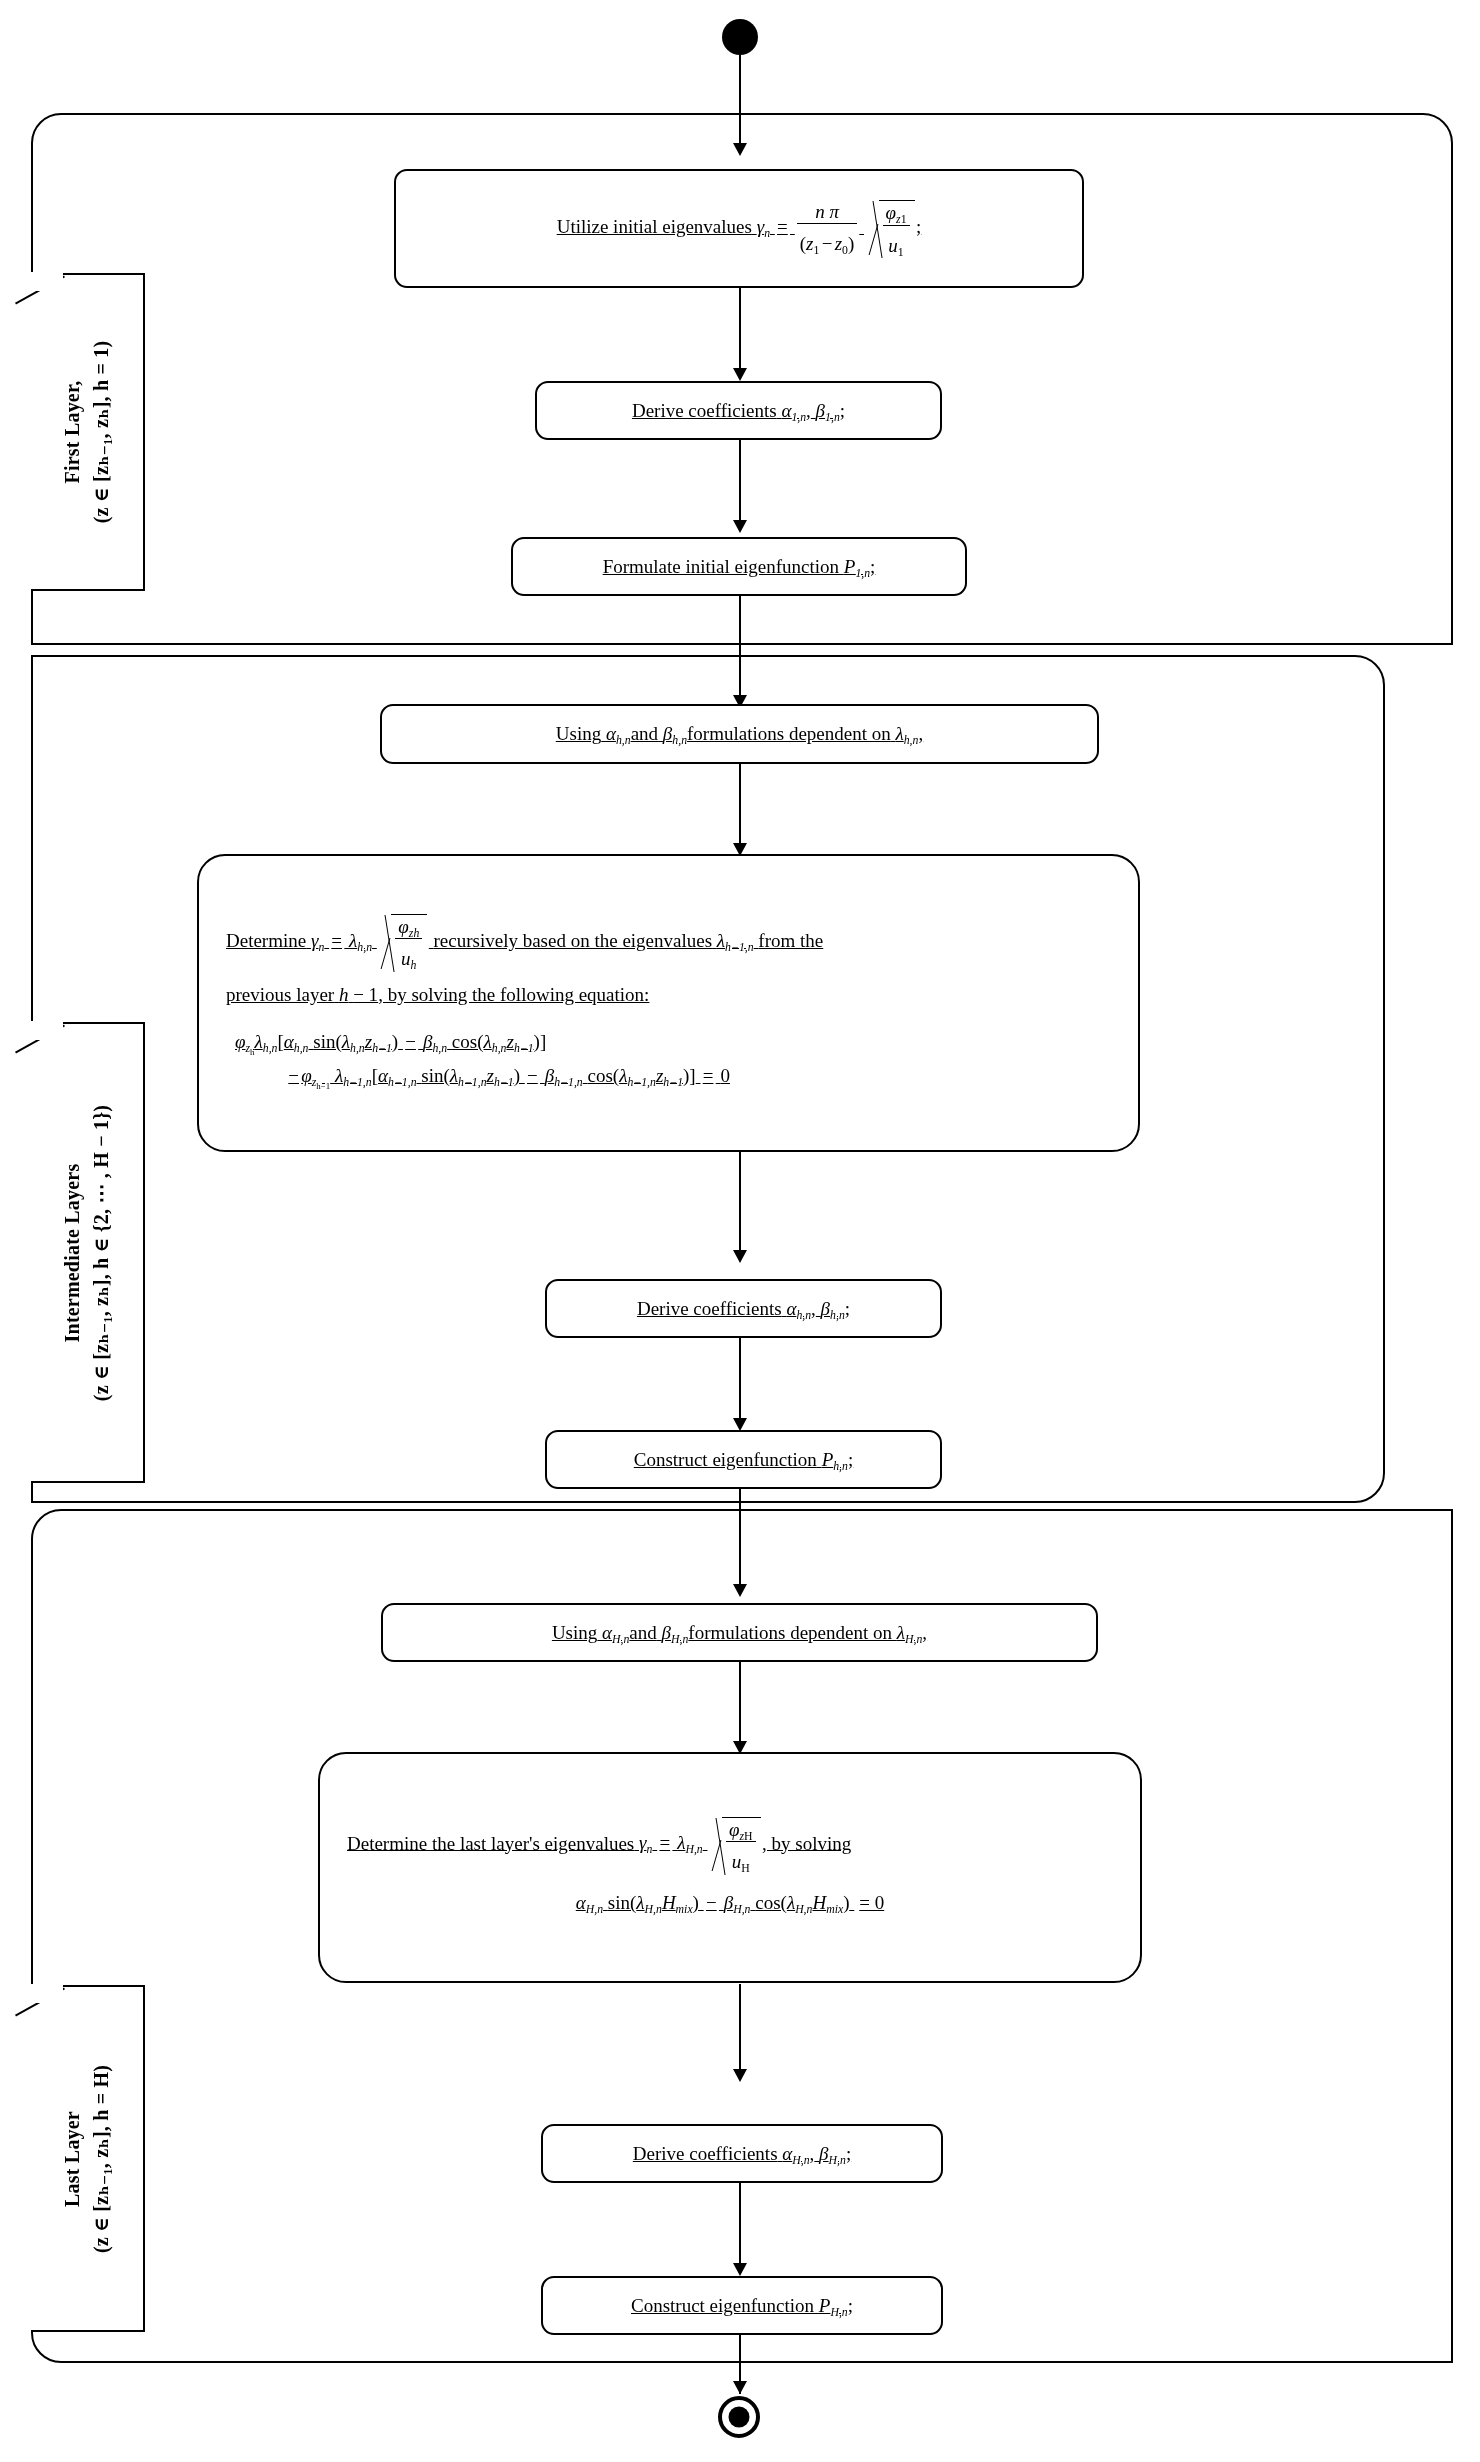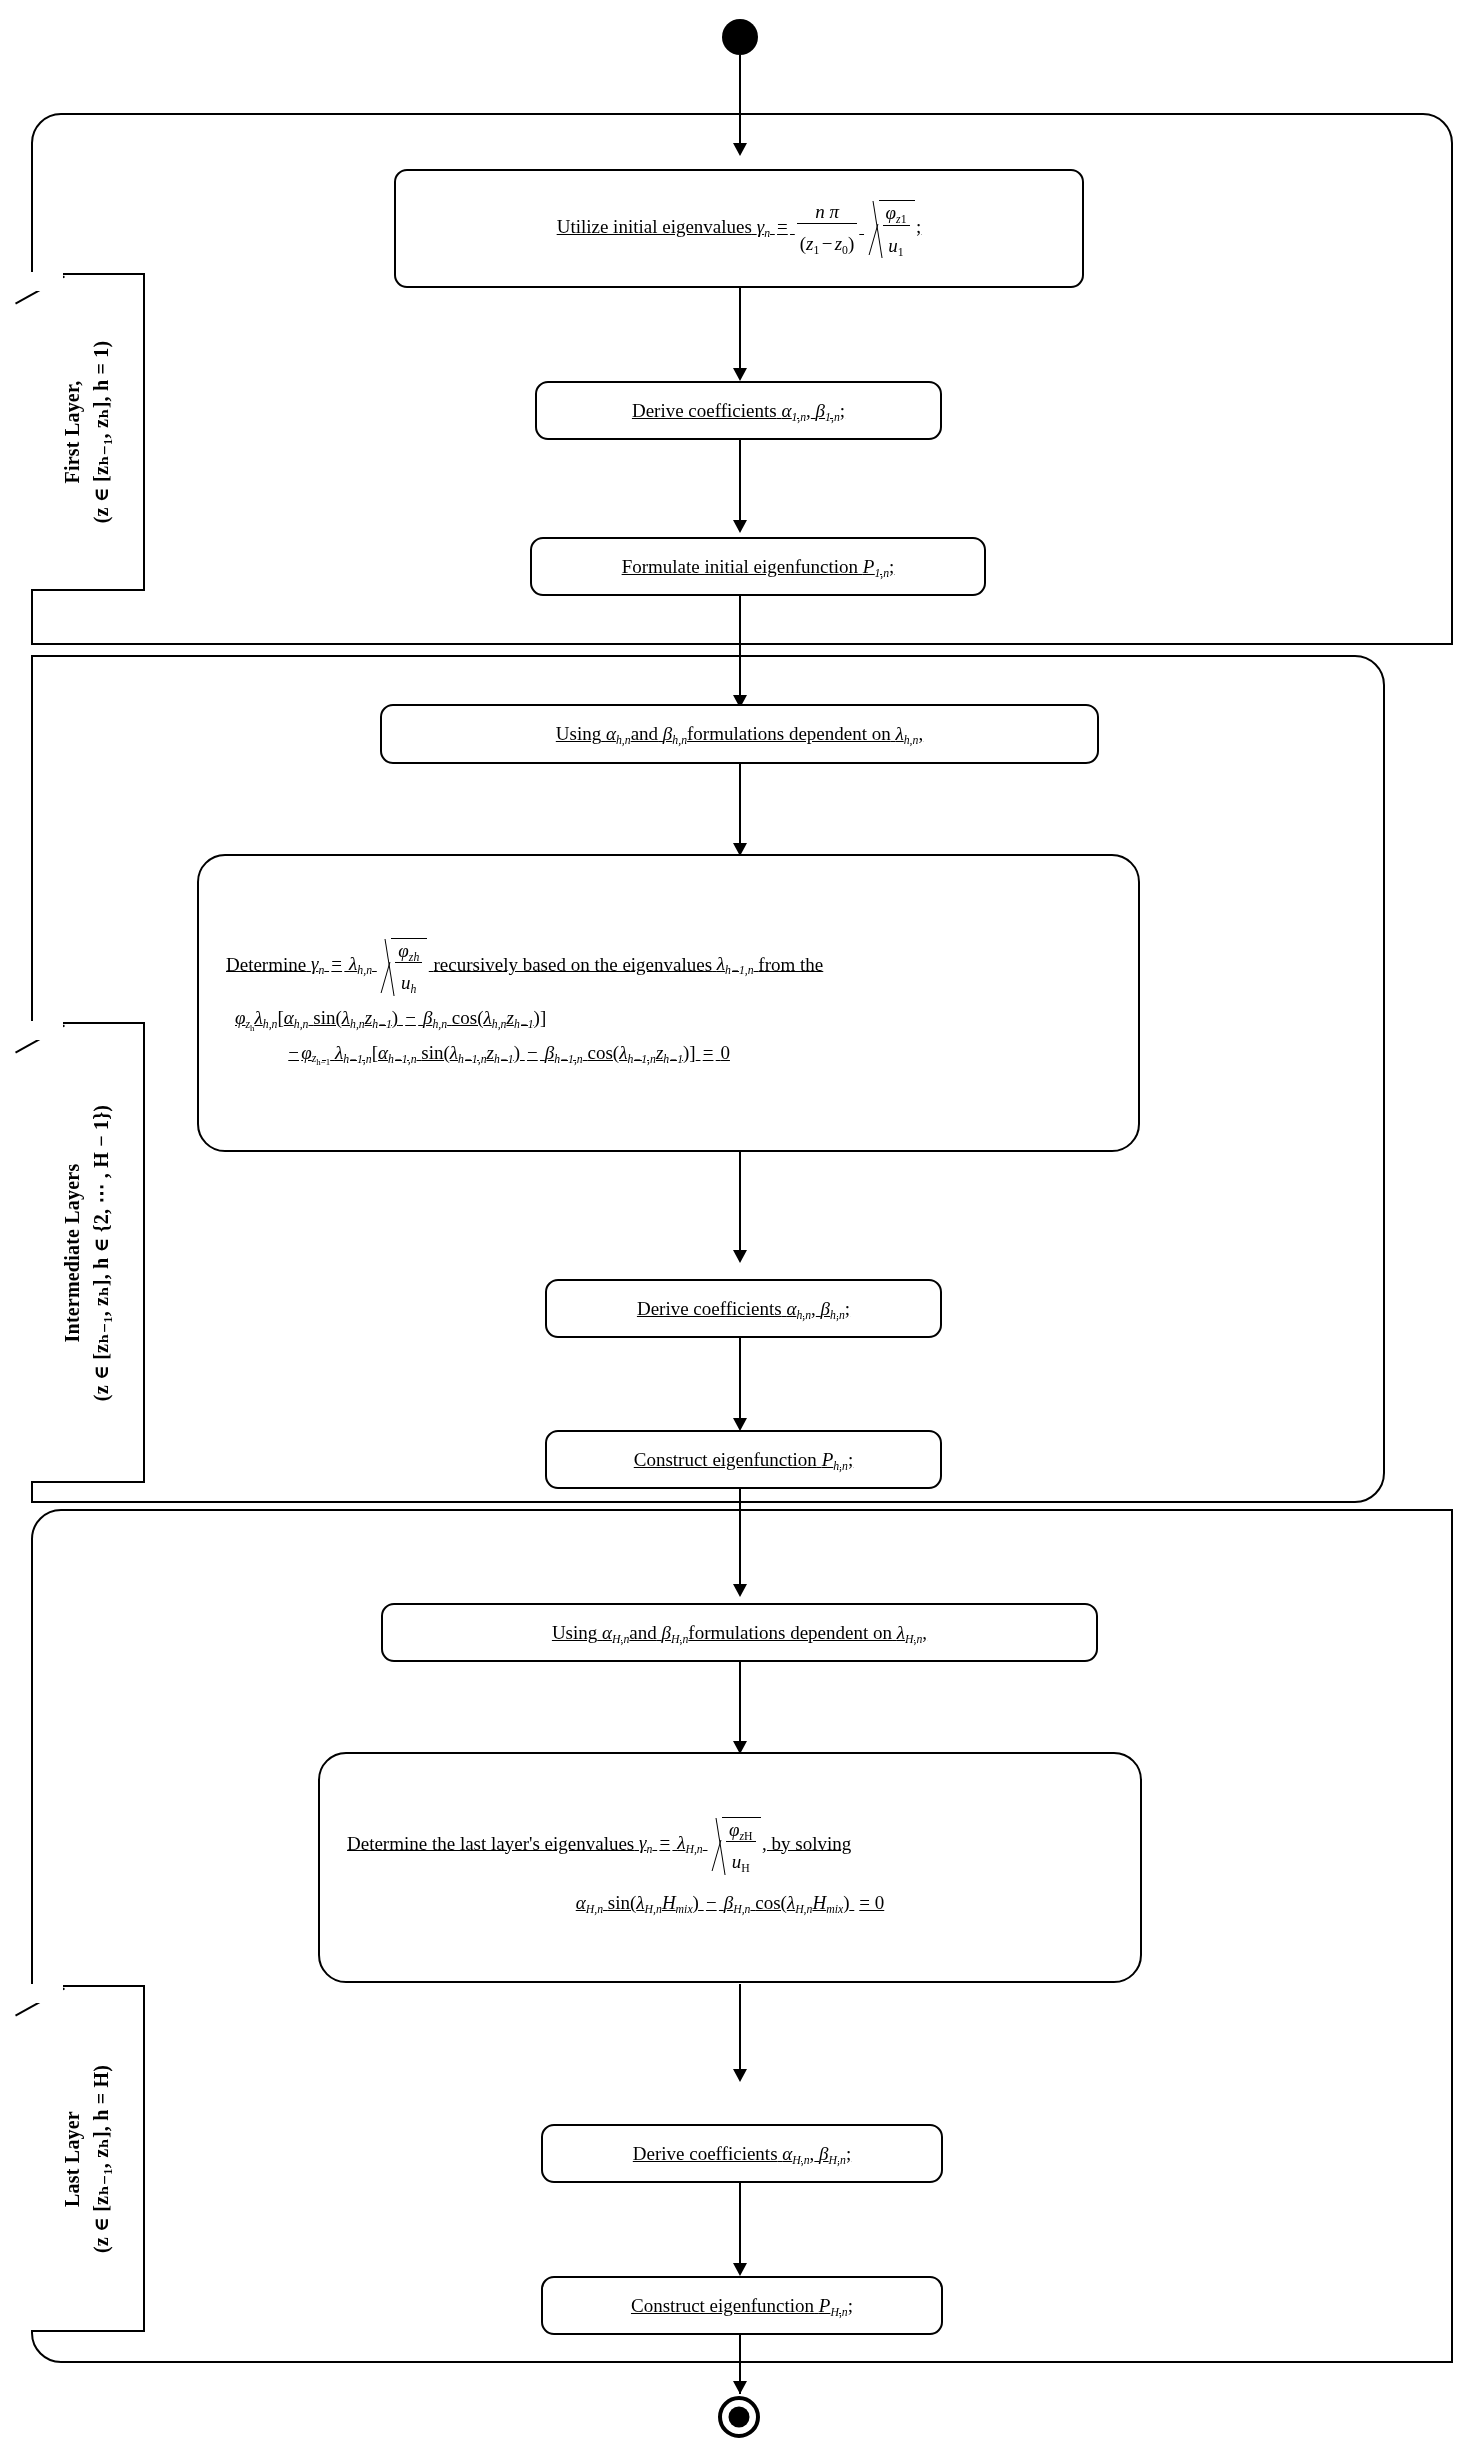--- a/index.html
+++ b/index.html
@@ -235,21 +235,21 @@
   <div class="inner">
     <span>Derive coefficients</span>
     <span class="mi"><span>α</span><sub>1,n</sub></span><span>,</span>
     <span class="mi"><span>β</span><sub>1,n</sub></span><span>;</span>
   </div>
 </div>
 
 <div class="conn" style="left:739px; top:440px; height:87px;"></div>
 <div class="arrowhead" style="left:733px; top:520px;"></div>
 
-<div class="node" style="left:530px; top:537px; width:456px; height:59px;">
+<div class="node" style="left:511px; top:537px; width:456px; height:59px;">
   <div class="inner">
     <span>Formulate initial eigenfunction</span>
     <span class="mi"><span>P</span><sub>1,n</sub></span><span>;</span>
   </div>
 </div>
 
 <div class="conn" style="left:739px; top:595px; height:114px;"></div>
 <div class="arrowhead" style="left:733px; top:695px;"></div>
 
 <div class="lane inter" style="left:31px; top:655px; width:1354px; height:848px;"></div>
@@ -287,20 +287,25 @@
           <span class="frac">
             <span class="num mi"><span>φ</span><sub>z</sub><sub>h</sub></span>
             <span class="den mi"><span>u</span><sub>h</sub></span>
           </span>
         </span>
       </span>
       <span>recursively based on the eigenvalues</span>
       <span class="mi"><span>λ</span><sub>h−1,n</sub></span>
       <span>from the</span>
     </div>
+    <div class="eqline" style="margin-bottom:17px;">
+      <span>previous layer</span>
+      <span class="mi">h</span>
+      <span>− 1</span><span>, by solving the following equation:</span>
+    </div>
     <div class="eqline" style="margin-bottom:4px; padding-left:9px;">
       <span class="mi"><span>φ</span><sub>z<sub class="mup">h</sub></sub><span>λ</span><sub>h,n</sub></span><span class="mup">[</span><span class="mi">α</span><sub>h,n</sub> <span class="mup">sin(</span><span class="mi">λ</span><sub>h,n</sub><span class="mi">z</span><sub>h−1</sub><span class="mup">)</span> <span class="op">−</span> <span class="mi">β</span><sub>h,n</sub> <span class="mup">cos(</span><span class="mi">λ</span><sub>h,n</sub><span class="mi">z</span><sub>h−1</sub><span class="mup">)]</span>
     </div>
     <div class="eqline" style="padding-left:60px;">
       <span class="op">−</span><span class="mi"><span>φ</span><sub>z<sub class="mup">h−1</sub></sub></span> <span class="mi">λ</span><sub>h−1,n</sub><span class="mup">[</span><span class="mi">α</span><sub>h−1,n</sub> <span class="mup">sin(</span><span class="mi">λ</span><sub>h−1,n</sub><span class="mi">z</span><sub>h−1</sub><span class="mup">)</span> <span class="op">−</span> <span class="mi">β</span><sub>h−1,n</sub> <span class="mup">cos(</span><span class="mi">λ</span><sub>h−1,n</sub><span class="mi">z</span><sub>h−1</sub><span class="mup">)]</span> <span class="op">=</span> <span class="mup">0</span>
     </div>
   </div>
 </div>
 
 <div class="conn" style="left:739px; top:1152px; height:108px;"></div>

